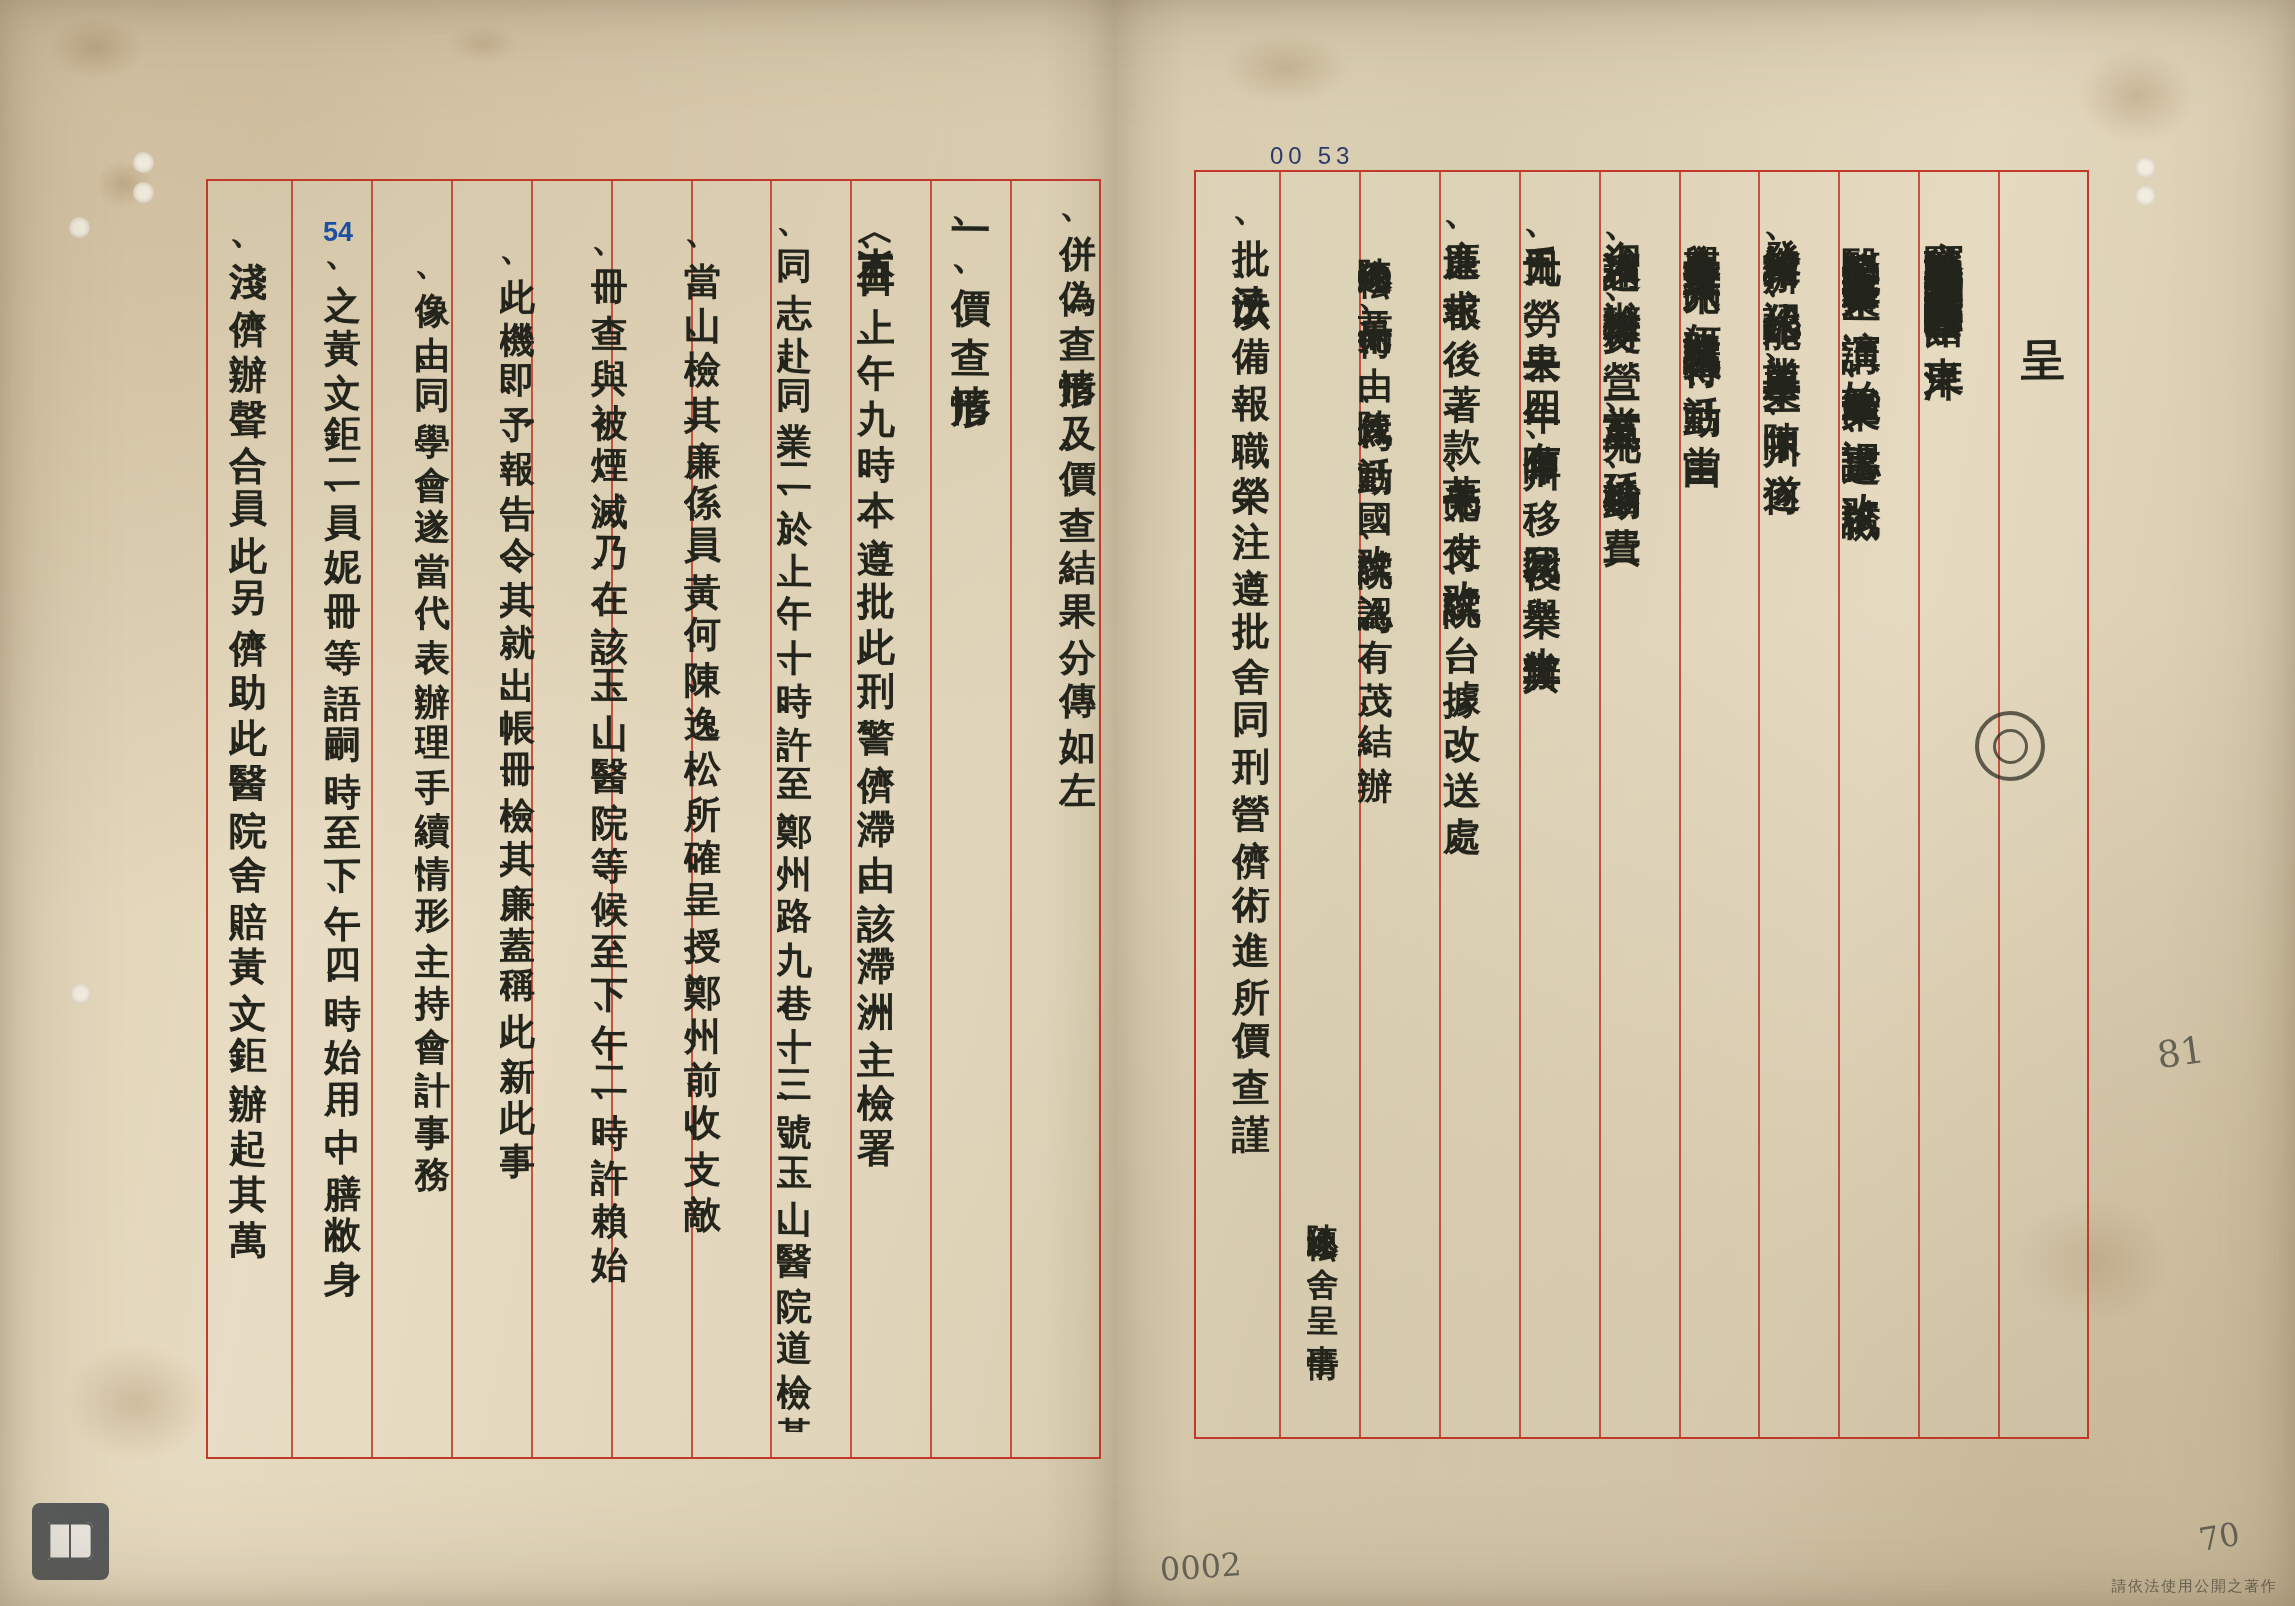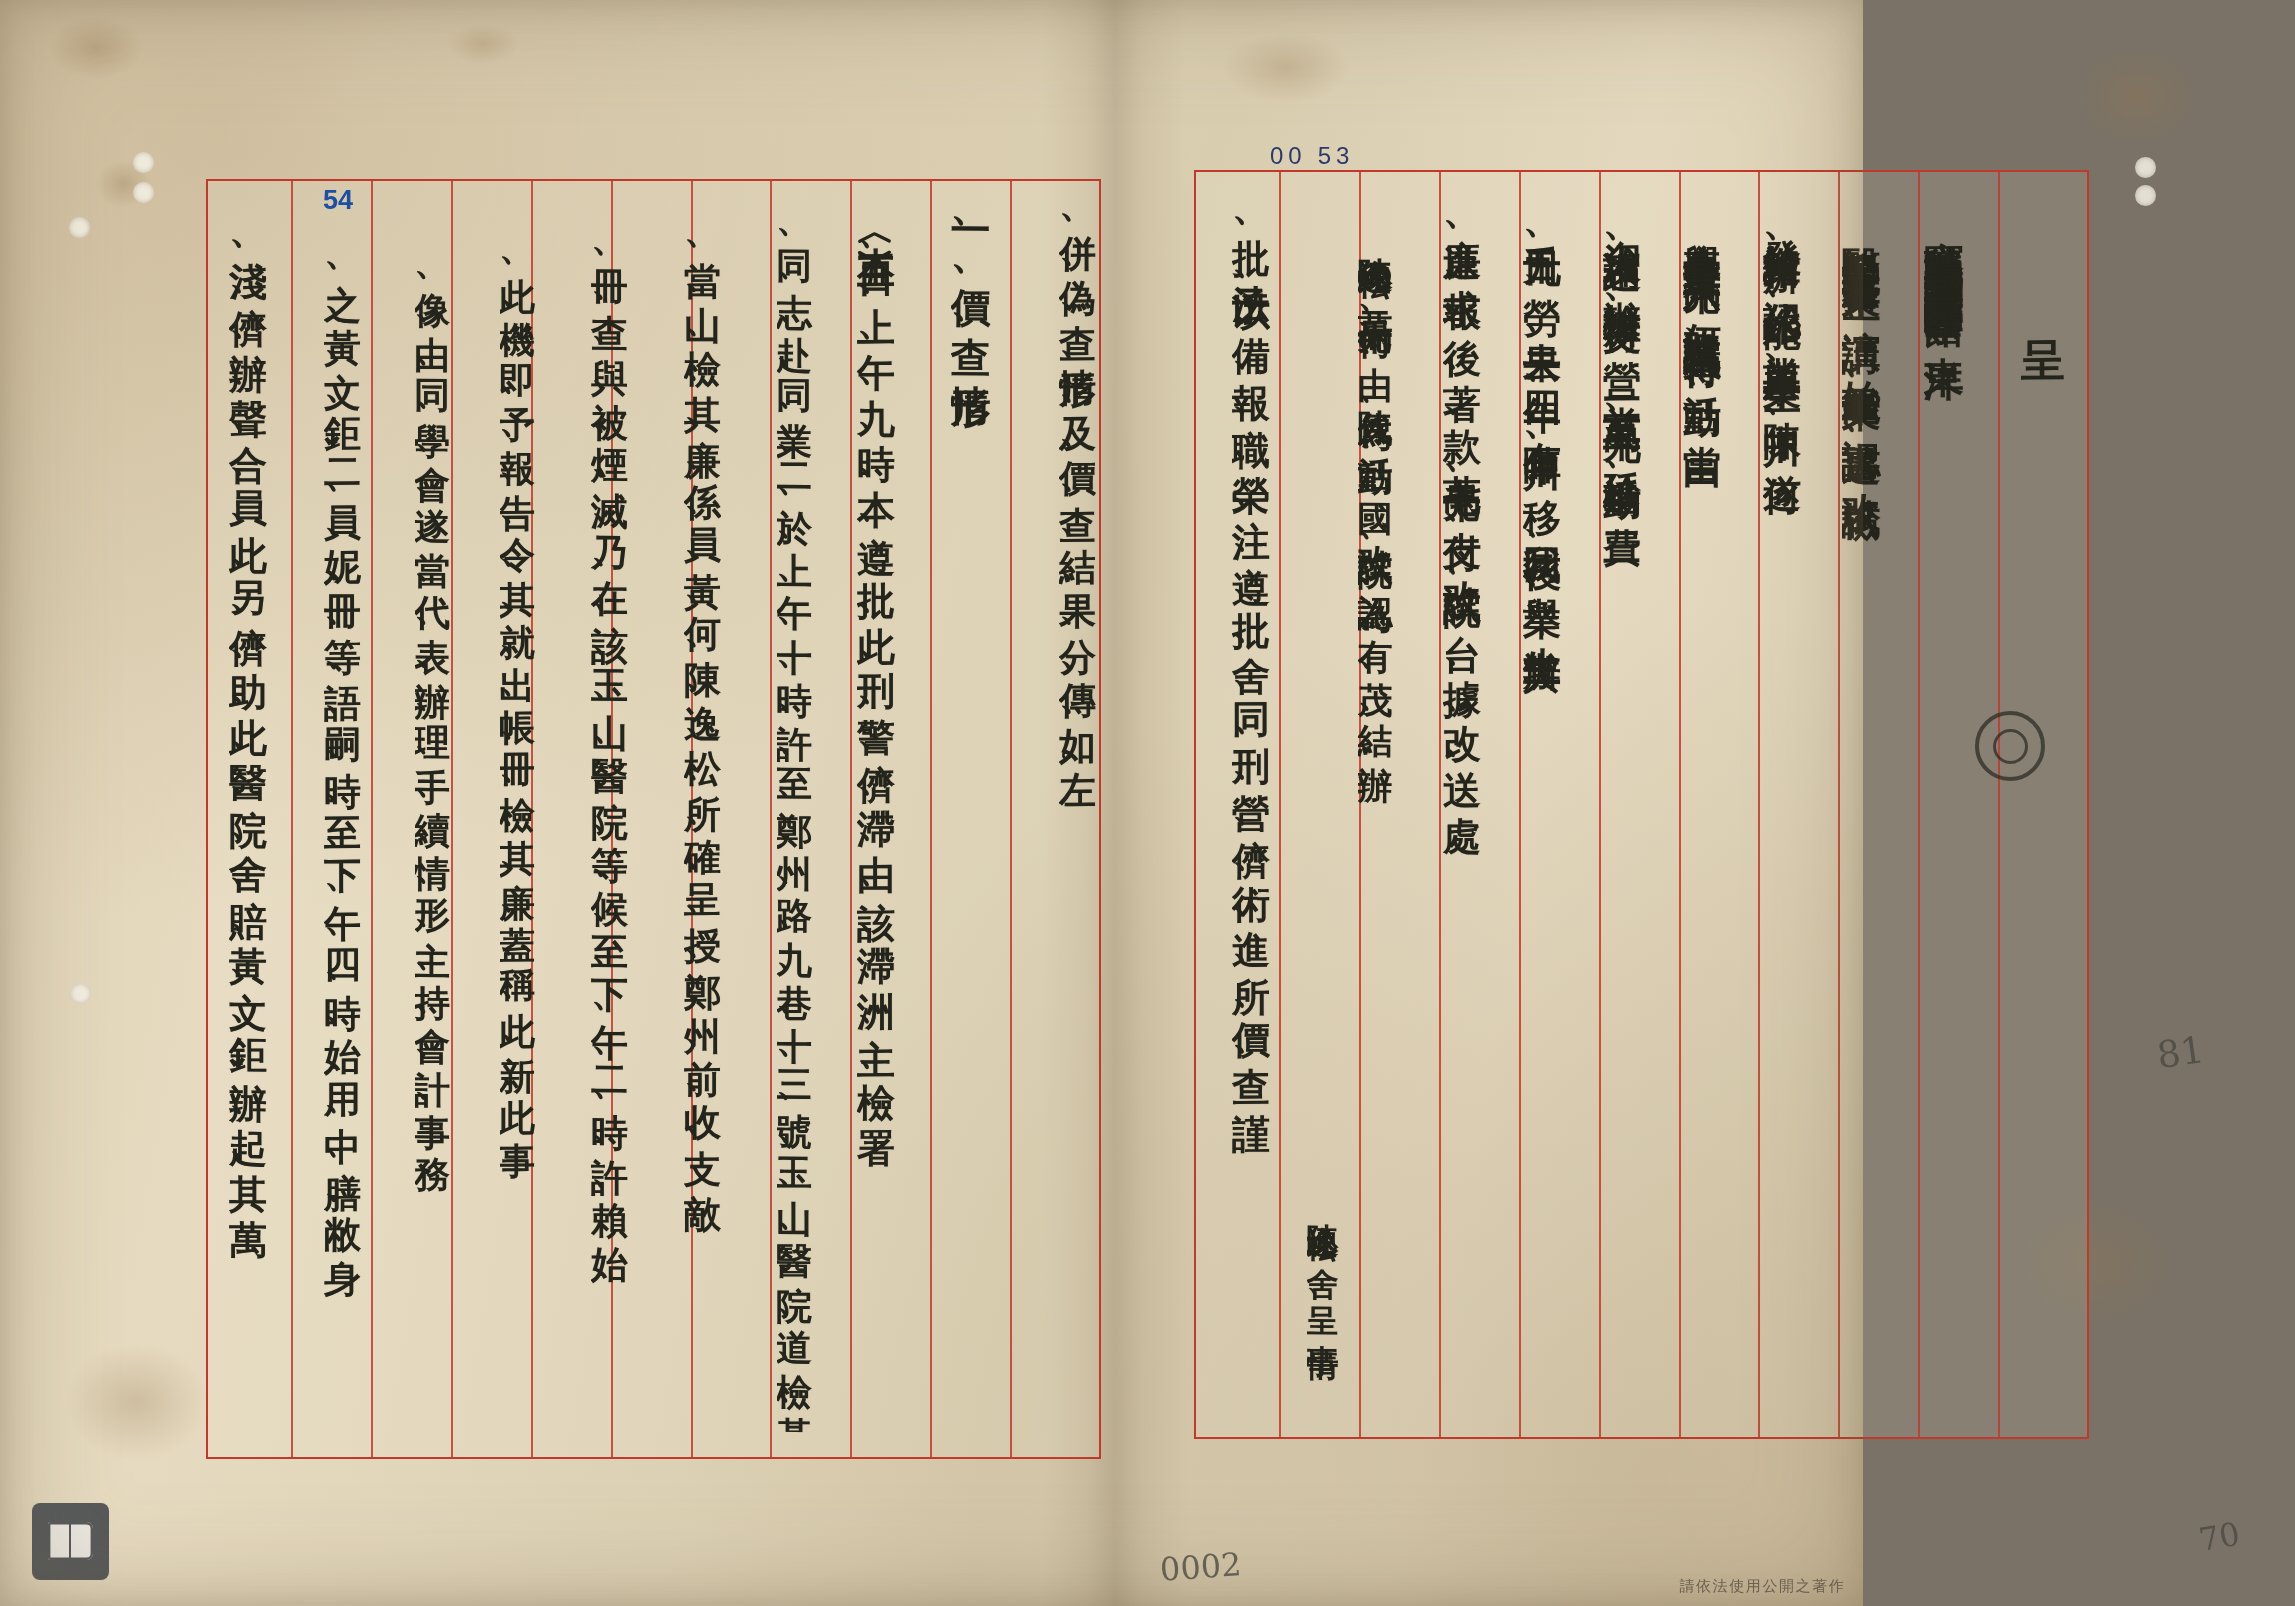--- a/index.html
+++ b/index.html
@@ -10,21 +10,21 @@
   body {
     width: 2295px;
     height: 1607px;
     overflow: hidden;
     font-family: "DejaVu Sans", sans-serif;
   }
 
   
   #scan {
     position: relative;
-    width: 1863px;
+    width: 2295px;
     height: 1607px;
     background:
       radial-gradient(ellipse at 12% 8%, rgba(190,170,135,0.55) 0%, rgba(190,170,135,0) 38%),
       radial-gradient(ellipse at 88% 92%, rgba(176,156,122,0.45) 0%, rgba(176,156,122,0) 42%),
       linear-gradient(100deg, #ded1b4 0%, #e6dac0 18%, #ded2b6 40%, #d9cdb0 58%, #e3d7bd 78%, #d6c9ab 100%);
   }
 
   
   #gutter {
     position: absolute;
@@ -89,20 +89,21 @@
   .brush { transform: skewY(-0.6deg); font-weight: 600; }
   .brush2 { transform: skewY(0.5deg); font-weight: 600; }
 
   
   .pagenum {
     position: absolute;
     font-family: "Liberation Sans", sans-serif;
     color: #1d4fa3;
     font-size: 27px;
     font-weight: 700;
+    margin-top: 32px;
   }
   .archnum {
     position: absolute;
     font-family: "Liberation Sans", sans-serif;
     color: #2b3a6b;
     font-size: 24px;
     letter-spacing: 4.8px;
   }
   .pencil {
     position: absolute;

